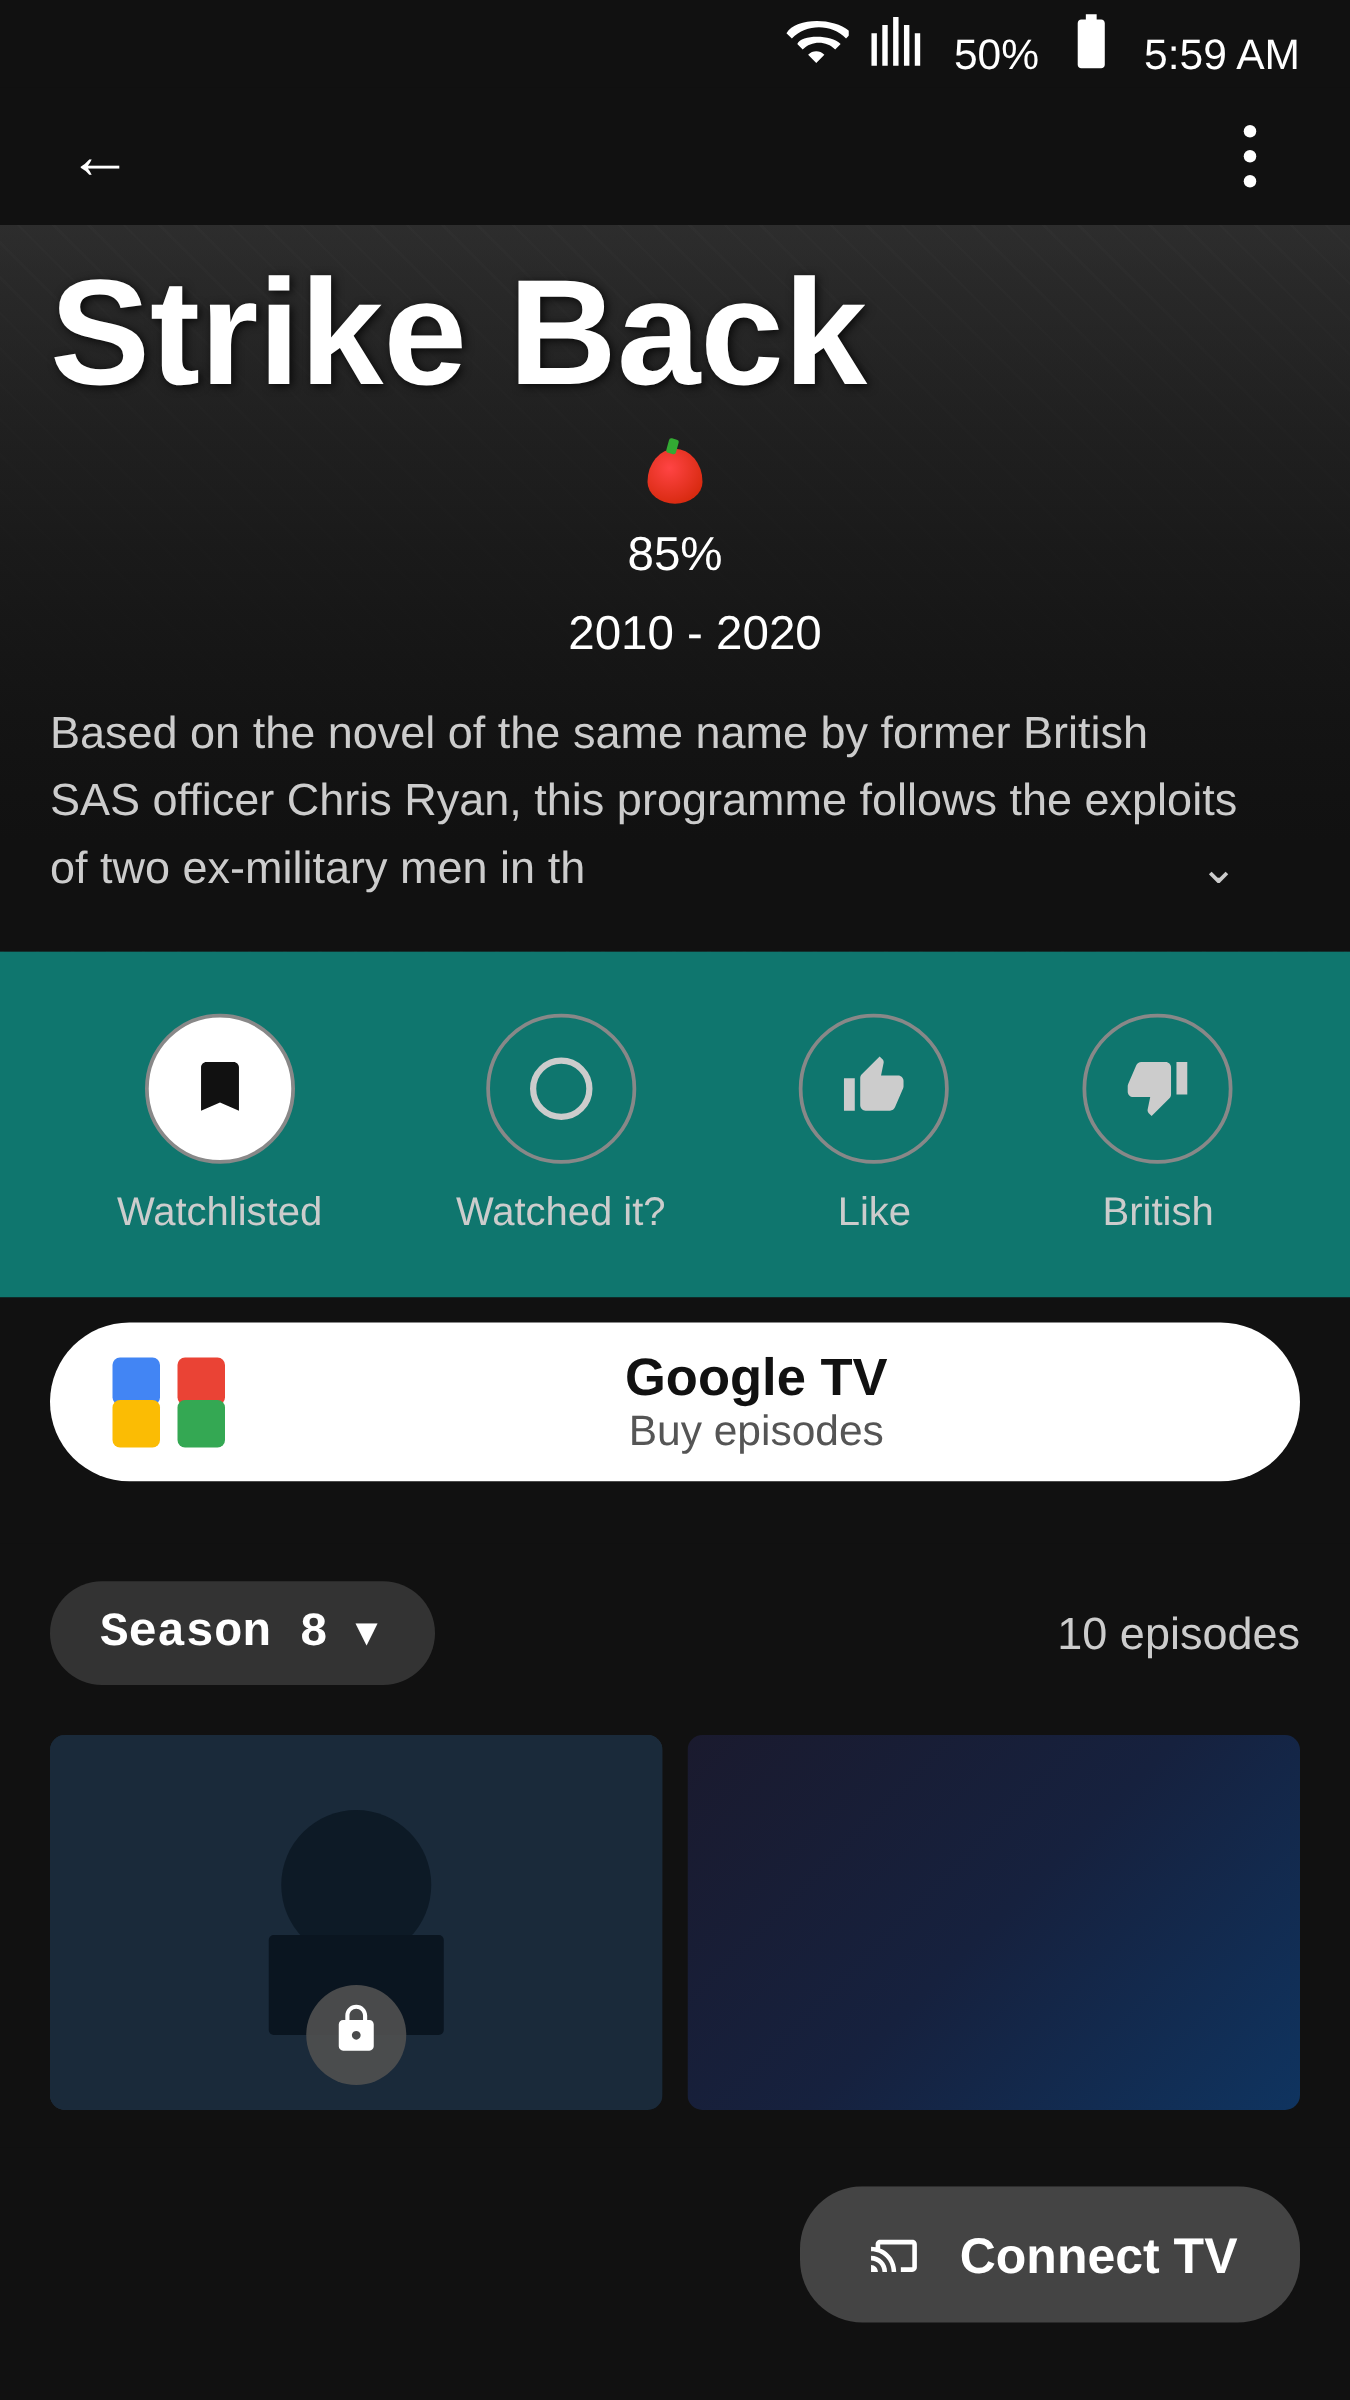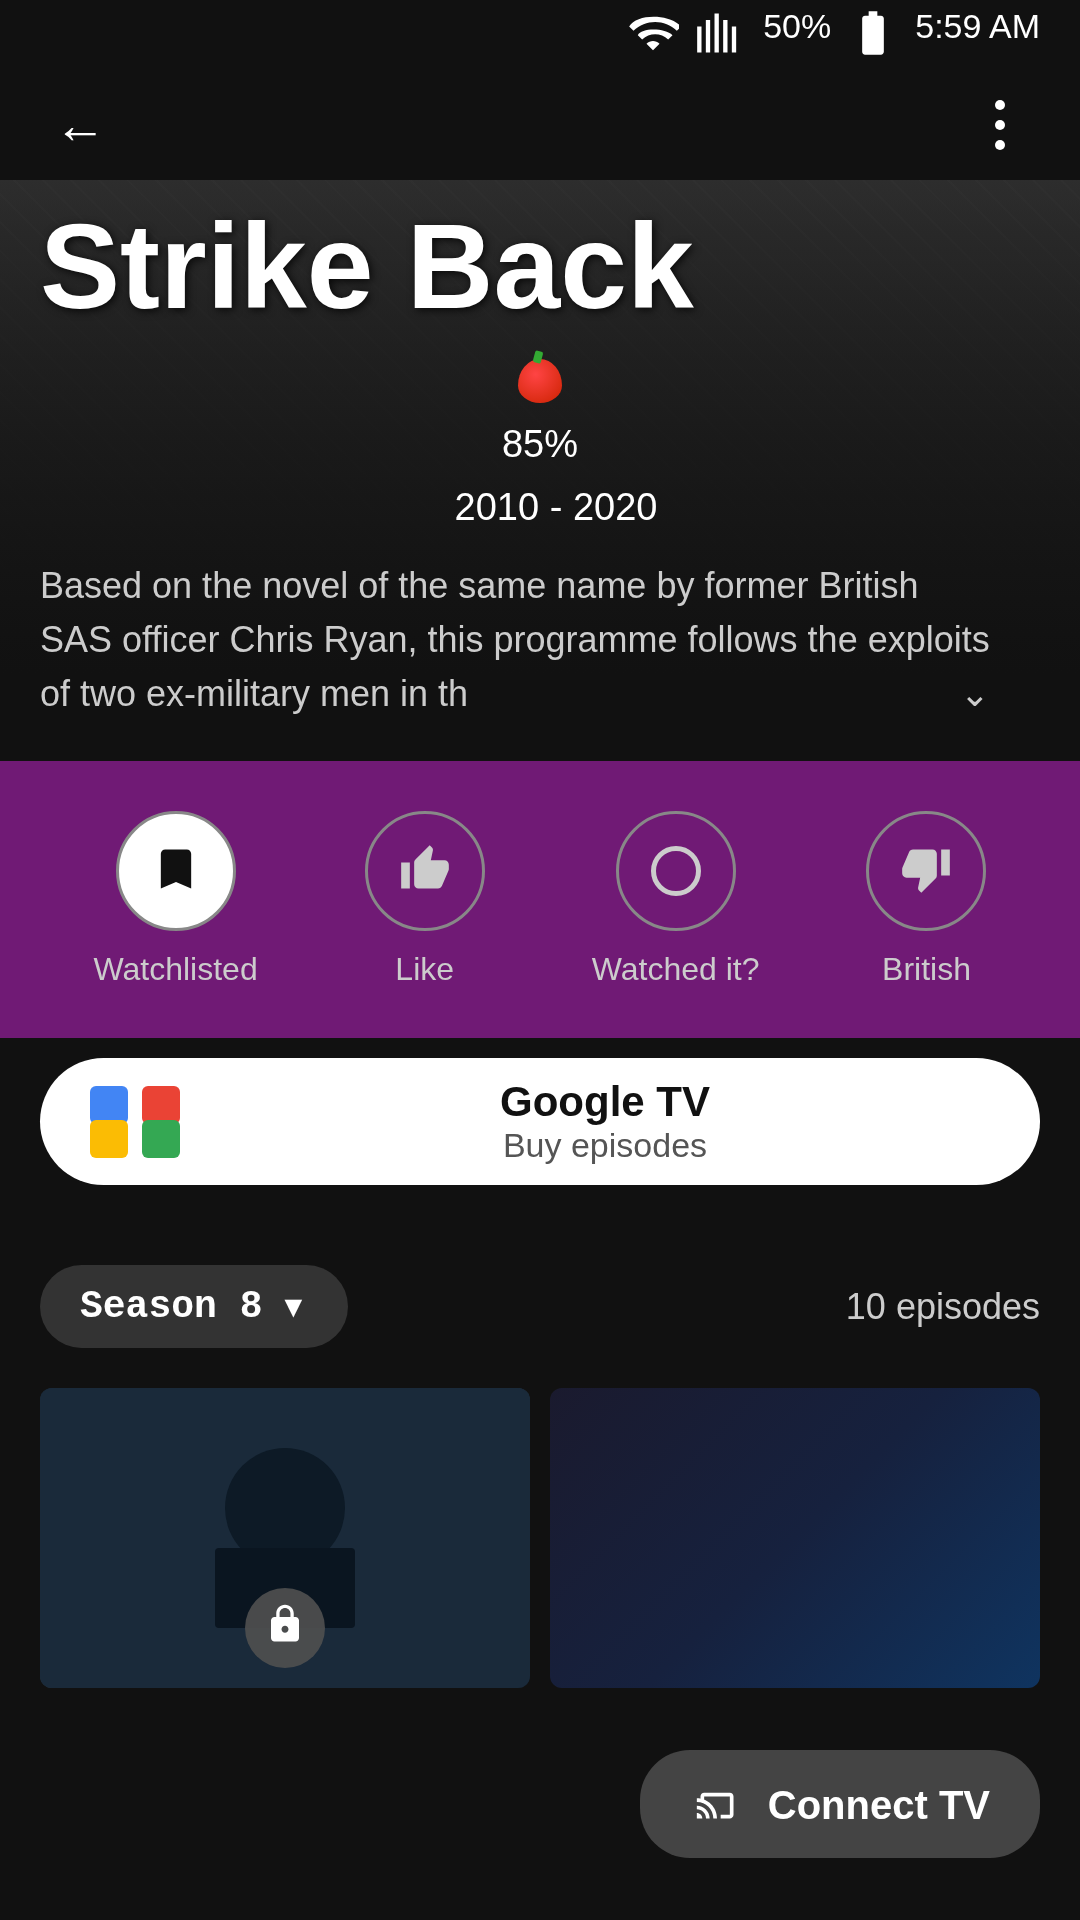--- a/index.html
+++ b/index.html
@@ -21,21 +21,21 @@
       background: #111111;
       display: flex;
       align-items: center;
       justify-content: flex-end;
       padding: 0 40px;
       gap: 18px;
     }
 
     .status-bar-icons {
       display: flex;
-      align-items: flex-start;
+      align-items: flex-end;
       gap: 16px;
     }
 
     .status-text {
       font-size: 34px;
       font-weight: 500;
       color: #ffffff;
     }
 
     
@@ -194,21 +194,21 @@
       color: #cccccc;
       cursor: pointer;
     }
 
     
     .action-row {
       display: flex;
       align-items: center;
       justify-content: space-around;
       padding: 50px 40px 50px 40px;
-      background: #701a75;
+      background: #0f766e;
     }
 
     .action-item {
       display: flex;
       flex-direction: column;
       align-items: center;
       gap: 20px;
       cursor: pointer;
     }
 
@@ -473,34 +473,34 @@
         <svg width="52" height="52" viewBox="0 0 24 24" fill="#111111">
           <path d="M17 3H7c-1.1 0-2 .9-2 2v16l7-3 7 3V5c0-1.1-.9-2-2-2z"></path>
         </svg>
       </span>
     </div>
     <span class="action-label">Watchlisted</span>
   </div>
 
   <div class="action-item">
     <div class="action-circle">
+      <div class="icon-circle-outline"></div>
+    </div>
+    <span class="action-label">Watched it?</span>
+  </div>
+
+  <div class="action-item">
+    <div class="action-circle">
       <span>
         <svg width="52" height="52" viewBox="0 0 24 24" fill="#cccccc">
           <path d="M1 21h4V9H1v12zm22-11c0-1.1-.9-2-2-2h-6.31l.95-4.57.03-.32c0-.41-.17-.79-.44-1.06L14.17 1 7.59 7.59C7.22 7.95 7 8.45 7 9v10c0 1.1.9 2 2 2h9c.83 0 1.54-.5 1.84-1.22l3.02-7.05c.09-.23.14-.47.14-.73v-2z"></path>
         </svg>
       </span>
     </div>
     <span class="action-label">Like</span>
-  </div>
-
-  <div class="action-item">
-    <div class="action-circle">
-      <div class="icon-circle-outline"></div>
-    </div>
-    <span class="action-label">Watched it?</span>
   </div>
 
   <div class="action-item">
     <div class="action-circle">
       <span>
         <svg width="52" height="52" viewBox="0 0 24 24" fill="#cccccc">
           <path d="M15 3H6c-.83 0-1.54.5-1.84 1.22l-3.02 7.05c-.09.23-.14.47-.14.73v2c0 1.1.9 2 2 2h6.31l-.95 4.57-.03.32c0 .41.17.79.44 1.06L9.83 23l6.59-6.59c.36-.36.58-.86.58-1.41V5c0-1.1-.9-2-2-2zm4 0v12h4V3h-4z"></path>
         </svg>
       </span>
     </div>

